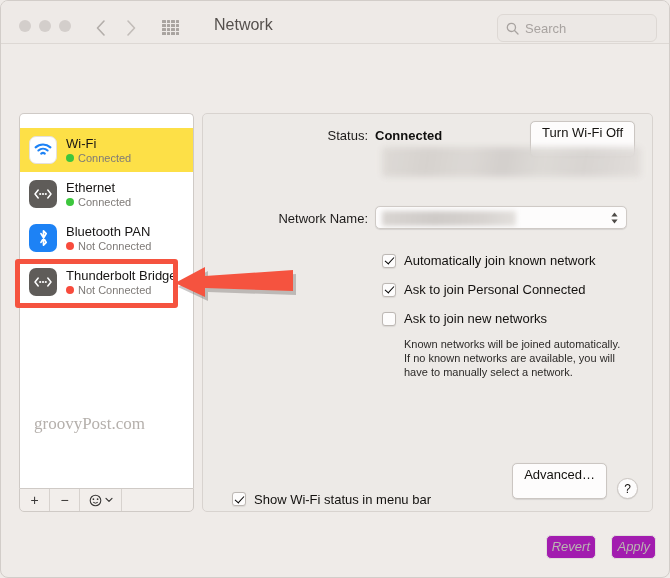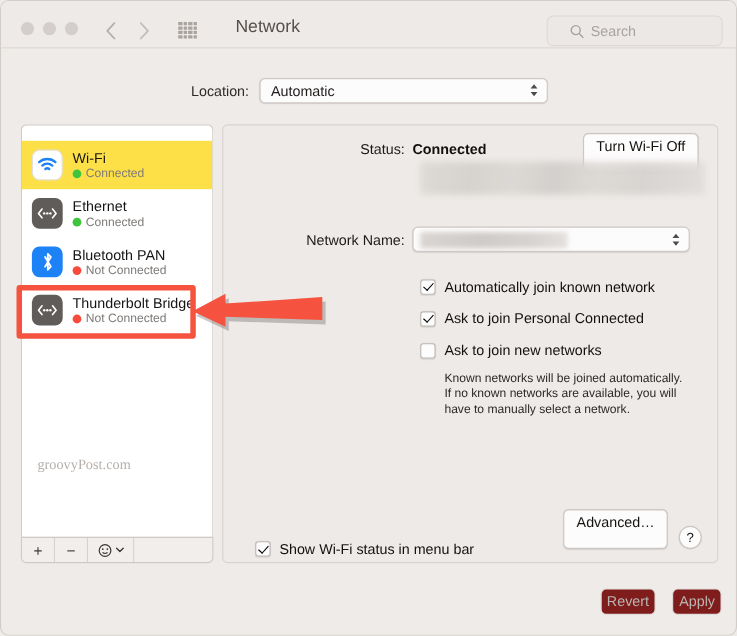--- a/index.html
+++ b/index.html
@@ -82,21 +82,21 @@
     position: absolute;
     right: 12px;
     top: 13px;
     width: 160px;
     height: 28px;
     background: #ece8e5;
     border: 1px solid #ddd8d4;
     border-radius: 6px;
     display: flex;
     align-items: center;
-    padding: 0 20px;
+    padding: 0 8px;
     gap: 6px;
   }
   .search svg { flex: none; }
   .search-ph {
     font-size: 13px;
     color: #a8a3a0;
   }
 
   
   .locrow {
@@ -203,21 +203,21 @@
     display: inline-block;
   }
   .led.green { background: #3dc63d; }
   .led.red   { background: #f84b3c; }
 
   .watermark {
     position: absolute;
     left: 14px;
     top: 300px;
     font-family: "Liberation Serif", serif;
-    font-size: 13px;
+    font-size: 17px;
     color: #b5b0ac;
   }
 
   
   .sb-toolbar {
     position: absolute;
     left: 18px;
     top: 383px;
     width: 175px;
     height: 24px;
@@ -420,26 +420,27 @@
   .bottombar {
     position: absolute;
     left: 0;
     bottom: 0;
     width: 670px;
     height: 62px;
   }
   .btn-disabled {
     position: absolute;
     bottom: 18px;
-    background: #7f1d1d;
+    background: #a21caf;
     border: 1px solid #e1dddb;
     border-radius: 5px;
     font-size: 13px;
     color: #bab5b1;
     padding: 3px 5px 4px;
+    font-style: italic;
   }
   .btn-revert { right: 75px; }
   .btn-apply  { right: 15px; }
 
   
   .anno-box {
     position: absolute;
     left: 14px;
     top: 154px;
     width: 163px;
@@ -509,32 +510,20 @@
 
     <div class="search">
       <svg width="13" height="13" viewBox="0 0 13 13">
         <circle cx="5.4" cy="5.4" r="4.1" fill="none" stroke="#a8a3a0" stroke-width="1.3"></circle>
         <line x1="8.5" y1="8.5" x2="12" y2="12" stroke="#a8a3a0" stroke-width="1.3" stroke-linecap="round"></line>
       </svg>
       <span class="search-ph">Search</span>
     </div>
   </div>
 
-  <div class="locrow">
-    <span class="loclabel">Location:</span>
-    <div class="popup">
-      <span>Automatic</span>
-      <span class="stepper">
-        <svg width="9" height="14" viewBox="0 0 9 14">
-          <path d="M4.5 1.5 L7.6 5.4 L1.4 5.4 Z" fill="#4d4a47"></path>
-          <path d="M4.5 12.5 L7.6 8.6 L1.4 8.6 Z" fill="#4d4a47"></path>
-        </svg>
-      </span>
-    </div>
-  </div>
 
   <div class="content">
 
     <div class="sidebar">
 
       <div class="svc selected">
         <span class="svc-icon ic-wifi">
           <svg width="18" height="14" viewBox="0 0 18 14">
             <path d="M1.6 4.4 A11 11 0 0 1 16.4 4.4" fill="none" stroke="#1d82f5" stroke-width="2.1" stroke-linecap="round"></path>
             <path d="M4.4 7.5 A7 7 0 0 1 13.6 7.5" fill="none" stroke="#1d82f5" stroke-width="2.1" stroke-linecap="round"></path>

